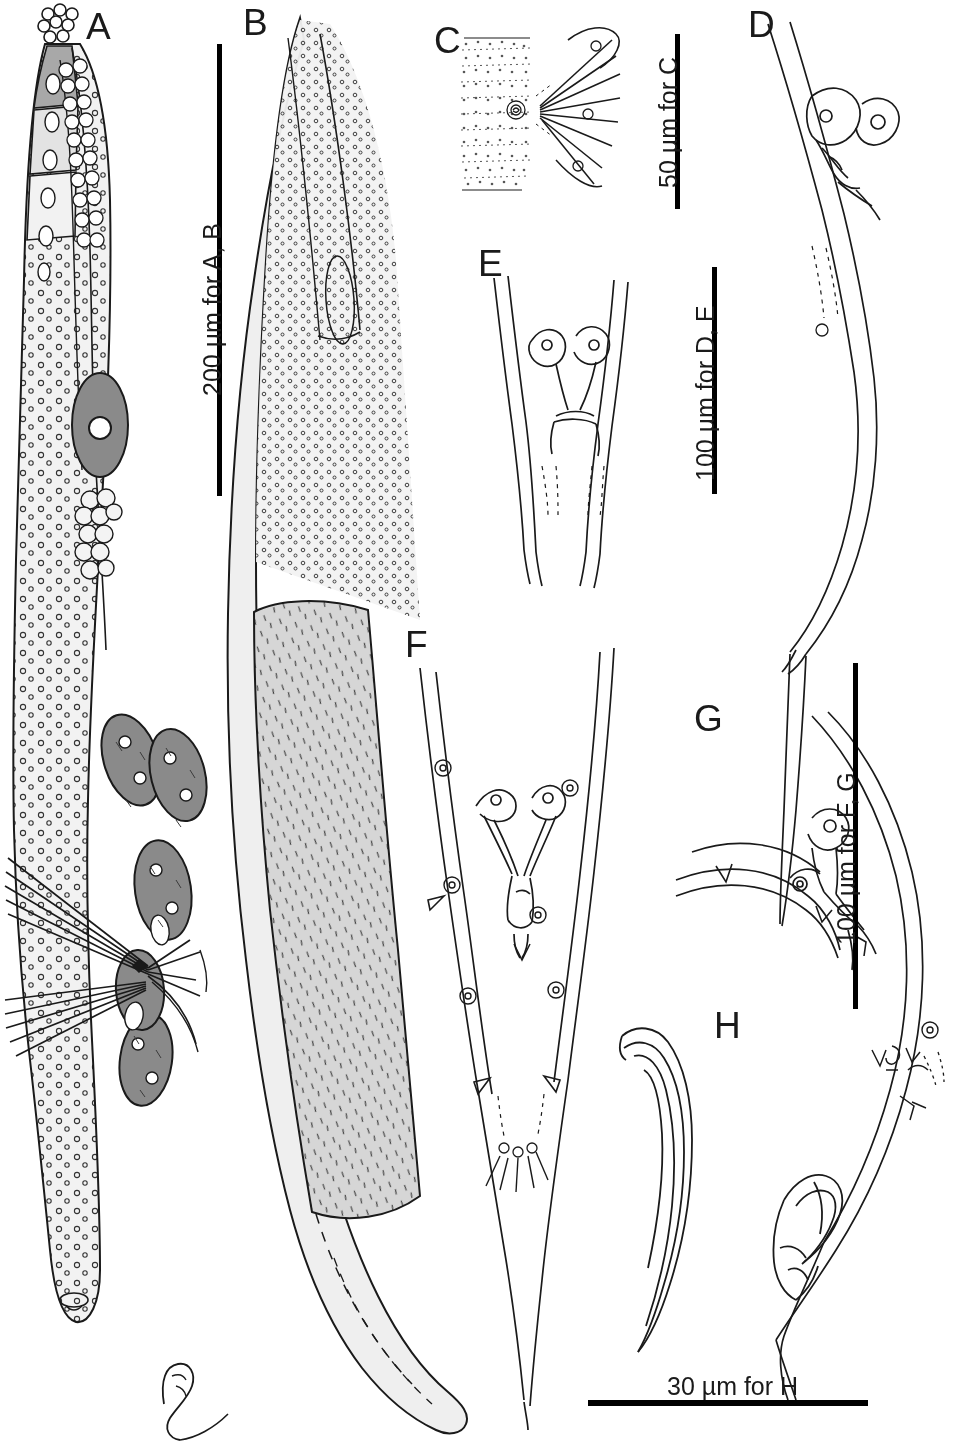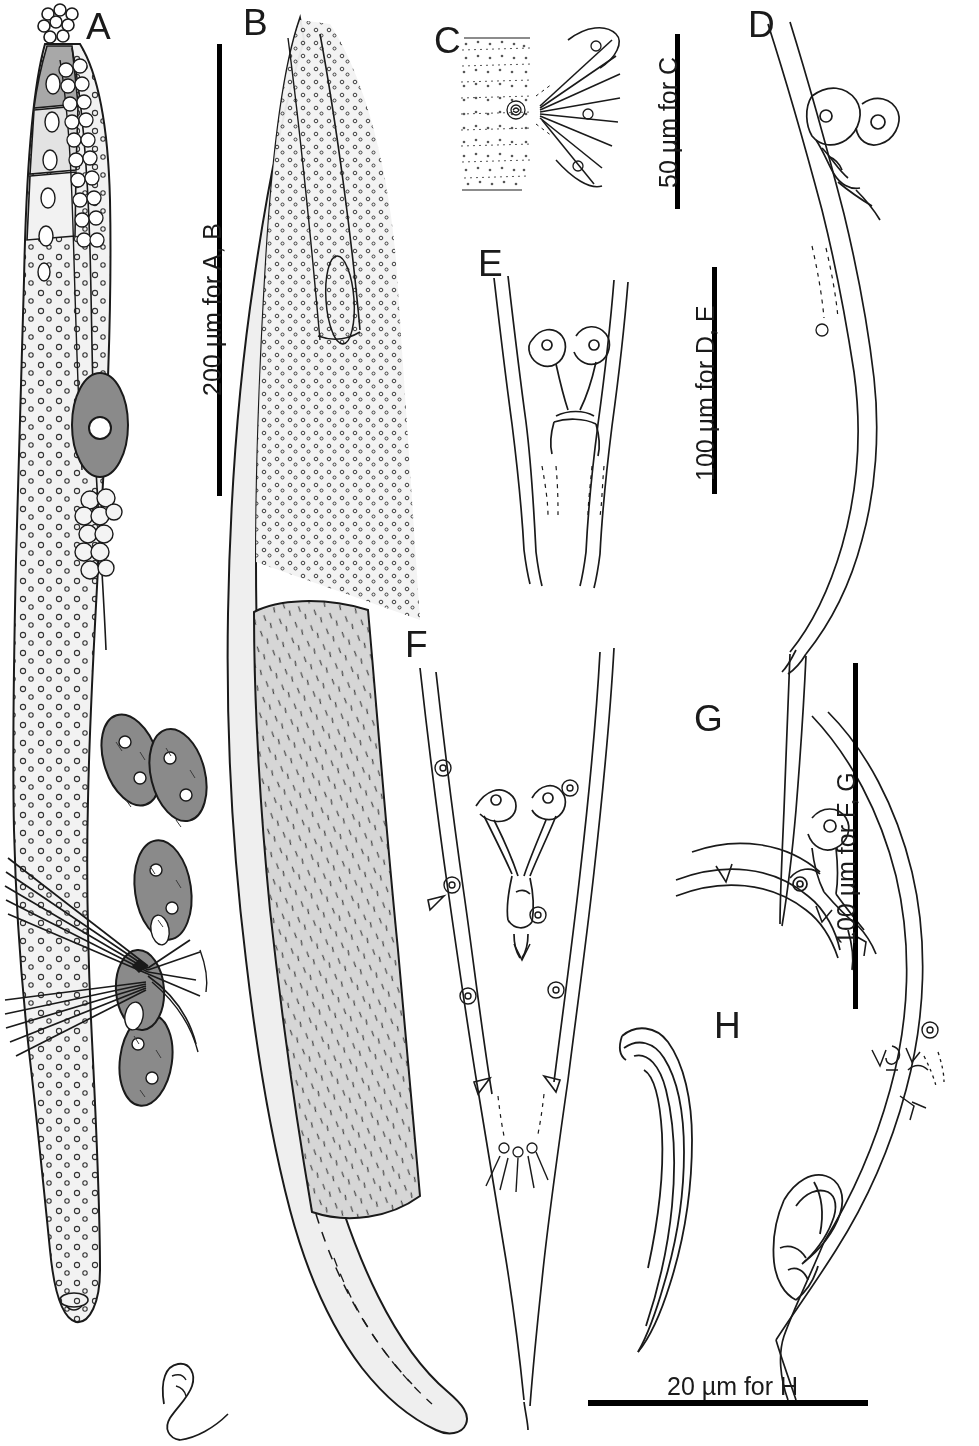--- a/index.html
+++ b/index.html
@@ -570,15 +570,15 @@
   <div class="scale-bar" style="left:675px; top:34px; width:5px; height:175px;"></div>
   <div class="scale-text vertical" style="left:656px; top:188px;">50 µm for C</div>
 
   <div class="scale-bar" style="left:712px; top:267px; width:5px; height:227px;"></div>
   <div class="scale-text vertical" style="left:693px; top:481px;">100 µm for D, E</div>
 
   <div class="scale-bar" style="left:853px; top:663px; width:5px; height:346px;"></div>
   <div class="scale-text vertical" style="left:834px; top:945px;">100 µm for F, G</div>
 
   <div class="scale-bar" style="left:588px; top:1400px; width:280px; height:6px;"></div>
-  <div class="scale-text" style="left:667px; top:1374px;">20 µm for H</div>
+  <div class="scale-text" style="left:667px; top:1374px;">30 µm for H</div>
 
 </div>
 
 </body></html>

